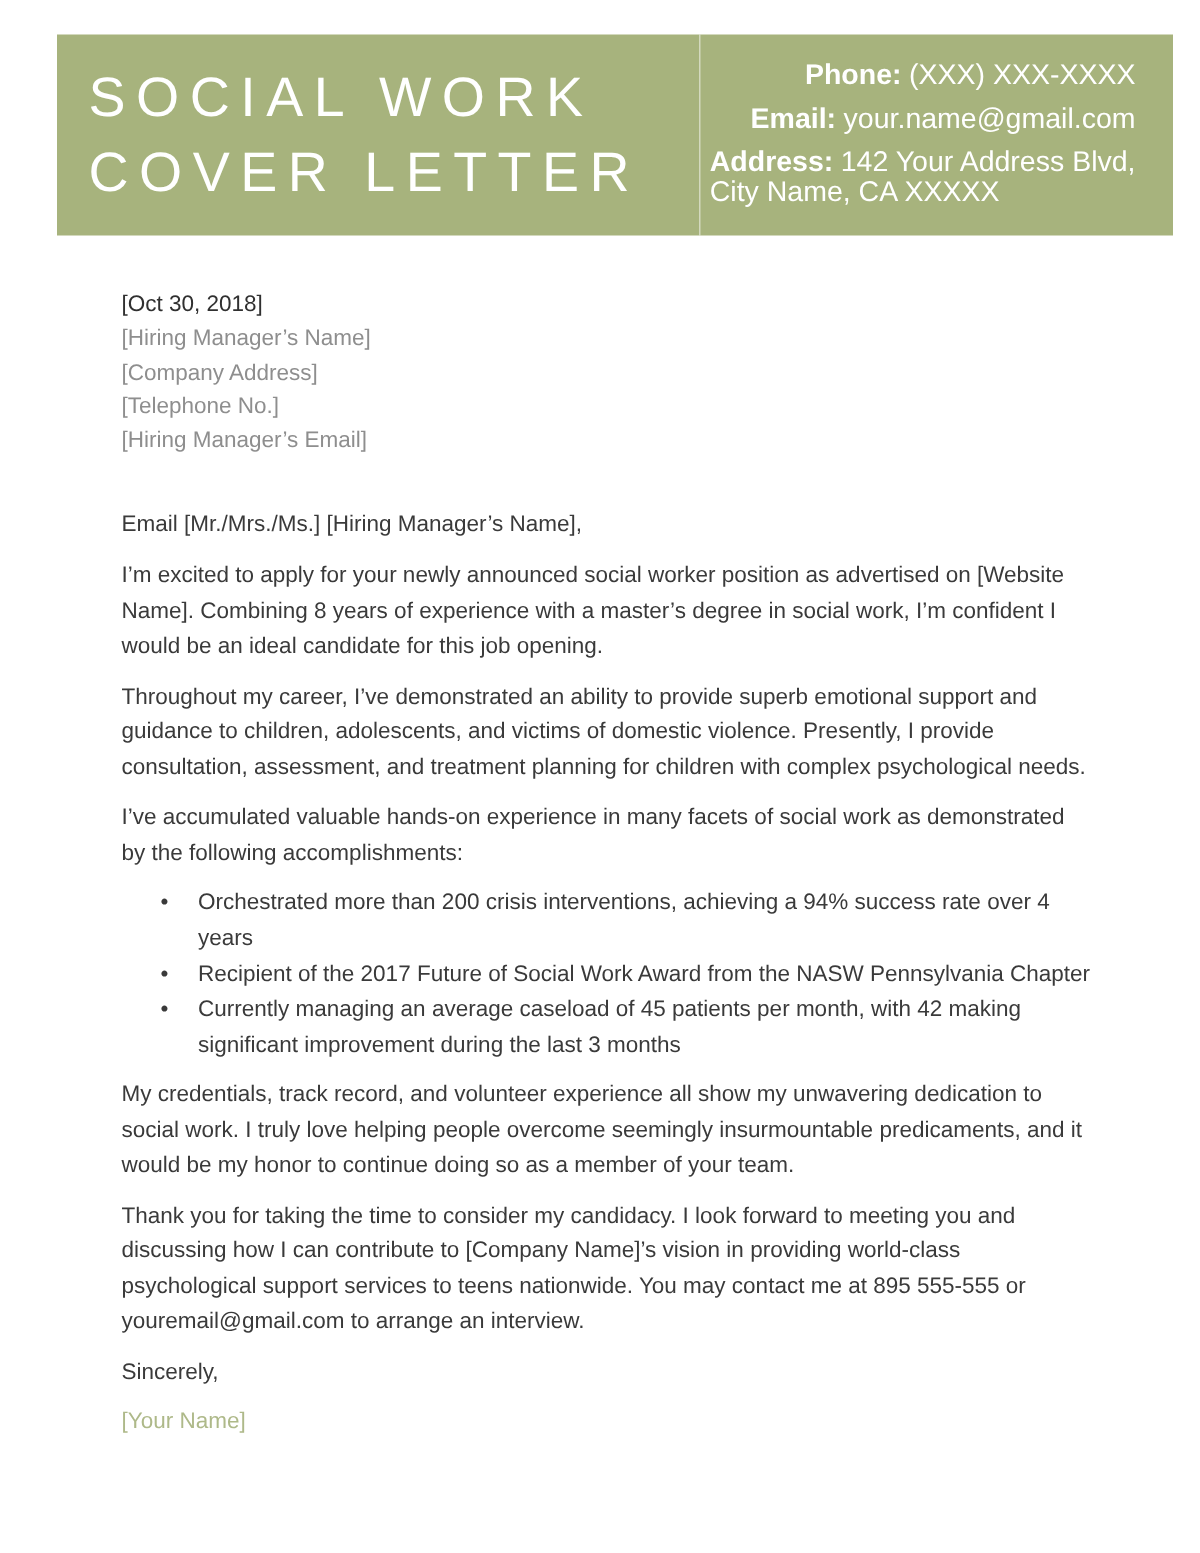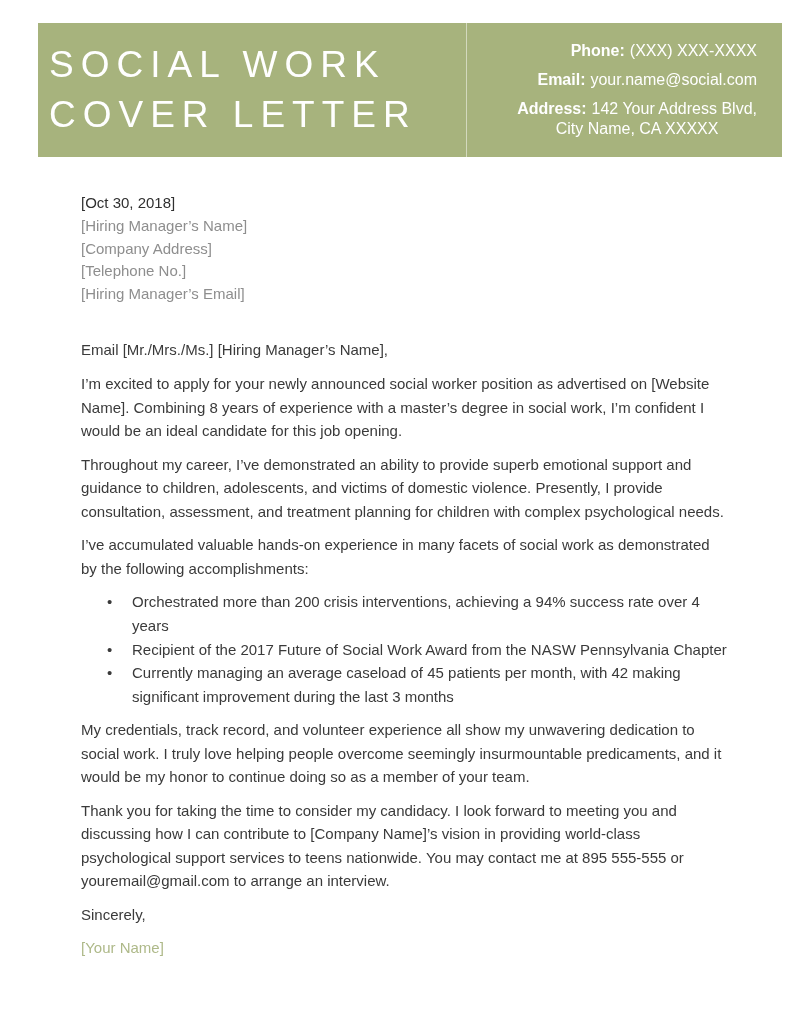--- a/index.html
+++ b/index.html
@@ -15,35 +15,35 @@
     font-family:"Liberation Sans", sans-serif;
     -webkit-font-smoothing:antialiased;
   }
   
   .banner{
     position:absolute;left:38px;top:23px;width:744px;height:134px;
     background:var(--header-green);display:flex;box-sizing:border-box;
   }
   .banner-left{
     width:428px;box-sizing:border-box;display:flex;flex-direction:column;
-    justify-content:center;padding-left:11px;
+    justify-content:center;padding-left:21px;
   }
   .title-line{
     color:var(--header-text);font-size:37px;line-height:50px;font-weight:300;
     letter-spacing:7px;white-space:nowrap;
   }
   .banner-divider{
     width:1px;background:rgba(255,255,255,0.5);height:100%;
   }
   .banner-right{
     flex:1;display:flex;flex-direction:column;justify-content:center;
     align-items:flex-end;padding-right:25px;box-sizing:border-box;
   }
   .contact-row{
-    color:var(--header-text);font-size:16px;line-height:20px;text-align:center;
+    color:var(--header-text);font-size:19px;line-height:20px;text-align:left;
   }
   .contact-row + .contact-row{margin-top:9px;}
   .contact-label{font-weight:bold;margin-right:5px;}
   .contact-line2{display:block;}
   
   .letter{
     position:absolute;left:81px;top:191px;width:662px;
     color:var(--body-text);font-size:15px;
   }
   .date-line{line-height:24px;color:#303030;}
@@ -71,21 +71,21 @@
   <div class="banner-left">
     <div class="title-line">SOCIAL WORK</div>
     <div class="title-line">COVER LETTER</div>
   </div>
   <div class="banner-divider"></div>
   <div class="banner-right">
     <div class="contact-row">
       <span class="contact-label">Phone:</span><span>(XXX) XXX-XXXX</span>
     </div>
     <div class="contact-row">
-      <span class="contact-label">Email:</span><span>your.name@social.com</span>
+      <span class="contact-label">Email:</span><span>your.name@gmail.com</span>
     </div>
     <div class="contact-row">
       <span class="contact-label">Address:</span><span>142 Your Address Blvd,</span>
       <span class="contact-line2">City Name, CA XXXXX</span>
     </div>
   </div>
 </div>
 
 <div class="letter">
   <div class="date-line">[Oct 30, 2018]</div>

